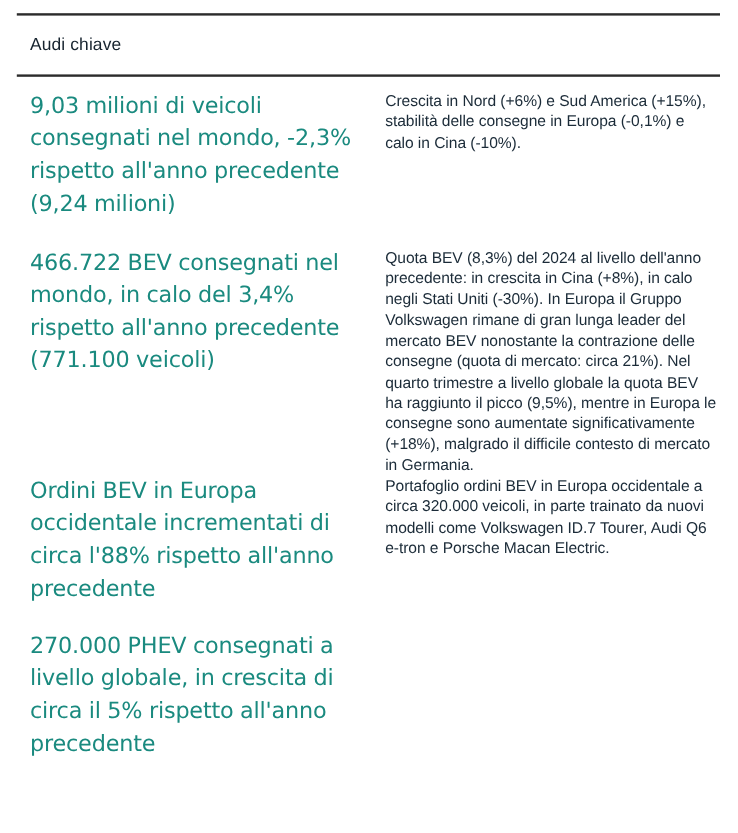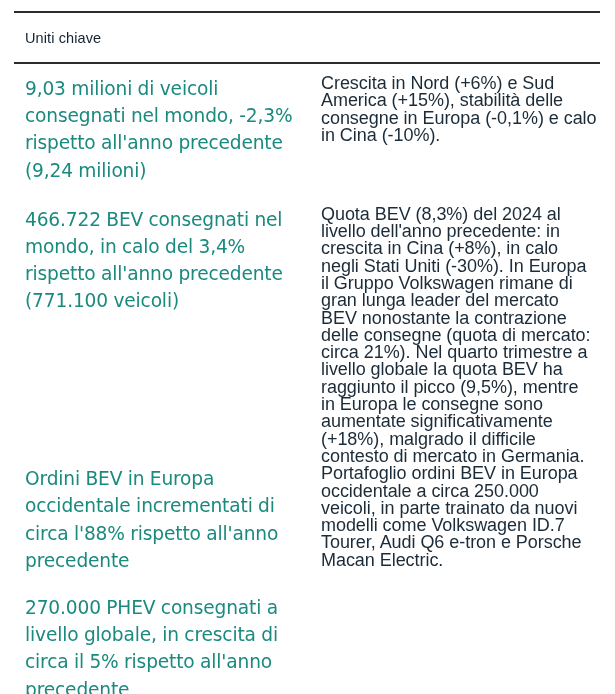--- a/index.html
+++ b/index.html
@@ -81,41 +81,41 @@
     line-height: 27.2px;
     font-weight: 400;
     color: #1a8a7f;
     letter-spacing: -0.15px;
     word-spacing: -0.3px;
   }
 
   .detail {
     margin: 0;
     font-family: "Liberation Sans", sans-serif;
-    font-size: 18px;
+    font-size: 13px;
     line-height: 17.3px;
     font-weight: 400;
     color: #1b2b38;
     letter-spacing: -0.05px;
   }
 
   .detail sup {
     font-size: 0.68em;
     line-height: 0;
     vertical-align: super;
   }
 </style>
 </head>
 <body>
 
 <div class="panel">
 
   <hr class="rule rule-top">
 
-  <div class="section-title">Uniti chiave</div>
+  <div class="section-title">Audi chiave</div>
 
   <hr class="rule rule-under">
 
   <div class="rows">
 
     <div class="row row-0">
       <div class="col-head">
         <p class="headline">9,03 milioni di veicoli consegnati nel mondo, -2,3% rispetto all'anno precedente (9,24 milioni)</p>
       </div>
       <div class="col-body">
@@ -130,21 +130,21 @@
       <div class="col-body">
         <p class="detail">Quota BEV (8,3%) del 2024 al livello dell'anno precedente: in crescita in Cina (+8%), in calo negli Stati Uniti (-30%). In Europa il Gruppo Volkswagen rimane di gran lunga leader del mercato BEV nonostante la contrazione delle consegne (quota di mercato: circa 21%). Nel quarto trimestre a livello globale la quota BEV ha raggiunto il picco (9,5%), mentre in Europa le consegne sono aumentate significativamente (+18%), malgrado il difficile contesto di mercato in Germania.</p>
       </div>
     </div>
 
     <div class="row row-2">
       <div class="col-head">
         <p class="headline">Ordini BEV in Europa occidentale incrementati di circa l'88% rispetto all'anno precedente</p>
       </div>
       <div class="col-body">
-        <p class="detail">Portafoglio ordini BEV in Europa occidentale a circa 250.000 veicoli, in parte trainato da nuovi modelli come Volkswagen ID.7 Tourer, Audi Q6 e-tron e Porsche Macan Electric.</p>
+        <p class="detail">Portafoglio ordini BEV in Europa occidentale a circa 320.000 veicoli, in parte trainato da nuovi modelli come Volkswagen ID.7 Tourer, Audi Q6 e-tron e Porsche Macan Electric.</p>
       </div>
     </div>
 
     <div class="row row-3">
       <div class="col-head">
         <p class="headline">270.000 PHEV consegnati a livello globale, in crescita di circa il 5% rispetto all'anno precedente</p>
       </div>
     </div>
 
   </div>

